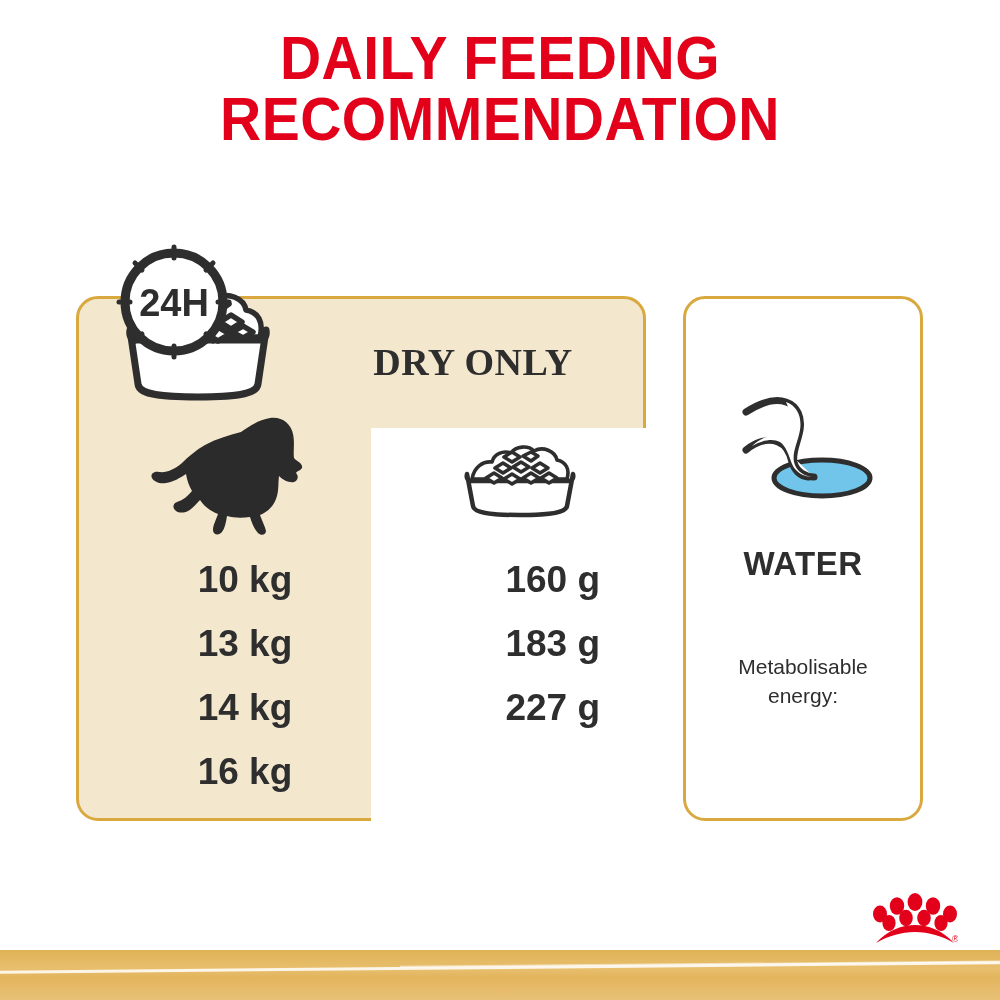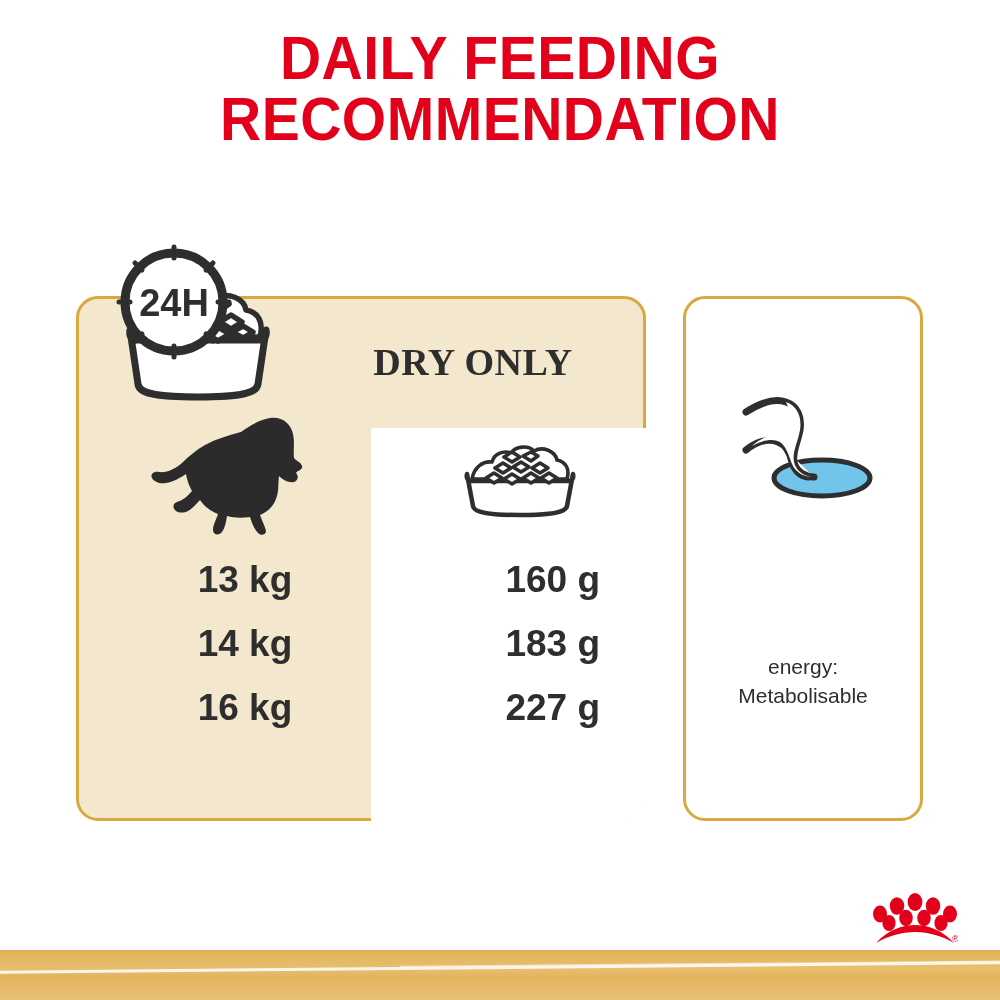--- a/index.html
+++ b/index.html
@@ -310,20 +310,21 @@
         <path d="M40 28 l8 -5 8 5 -8 5z"></path>
         <path d="M58 27 l8 -5 8 5 -8 5z"></path>
         <path d="M77 28 l8 -5 8 5 -8 5z"></path>
         <path d="M49 17 l8 -5 8 5 -8 5z"></path>
         <path d="M68 16 l8 -4 7 4 -7 5z"></path>
       </g>
     </svg>
   </div>
 
   <div class="weight-col">
+    <div class="cell">10 kg</div>
     <div class="cell">13 kg</div>
     <div class="cell">14 kg</div>
     <div class="cell">16 kg</div>
   </div>
 
   <div class="amount-col">
     <div class="cell">160 g</div>
     <div class="cell">183 g</div>
     <div class="cell">227 g</div>
   </div>
@@ -335,24 +336,25 @@
                C58 62 52 72 54 82 C56 92 66 97 74 97" fill="#ffffff" stroke="#2E2E2E" stroke-width="7" stroke-linecap="round" stroke-linejoin="round"></path>
       <path d="M6 70 C16 62 28 58 38 62 C46 65 50 73 52 82
                C54 90 60 96 68 97" fill="none" stroke="#2E2E2E" stroke-width="7" stroke-linecap="round" stroke-linejoin="round"></path>
       <path d="M46 22 C58 26 62 38 60 50 C58 62 52 72 54 82
                C56 92 66 97 74 97 C64 97 56 93 52 84
                C49 76 46 66 40 62 C33 58 22 60 12 66
                C22 56 34 54 42 58 C48 48 52 34 46 22 Z" fill="#ffffff"></path>
     </svg>
   </div>
 
+  <div class="water-label">WATER</div>
 
   <div class="energy-text">
+    <span>Metabolisable</span>
     <span>energy:</span>
-    <span>Metabolisable</span>
   </div>
 
   <div class="rc-logo">
     <svg viewBox="0 0 86 56" width="86" height="56">
       <g fill="#E2001A">
         <ellipse cx="8" cy="24" rx="7" ry="8.5"></ellipse>
         <ellipse cx="25" cy="16" rx="7.2" ry="8.8"></ellipse>
         <ellipse cx="43" cy="12" rx="7.4" ry="9"></ellipse>
         <ellipse cx="61" cy="16" rx="7.2" ry="8.8"></ellipse>
         <ellipse cx="78" cy="24" rx="7" ry="8.5"></ellipse>

